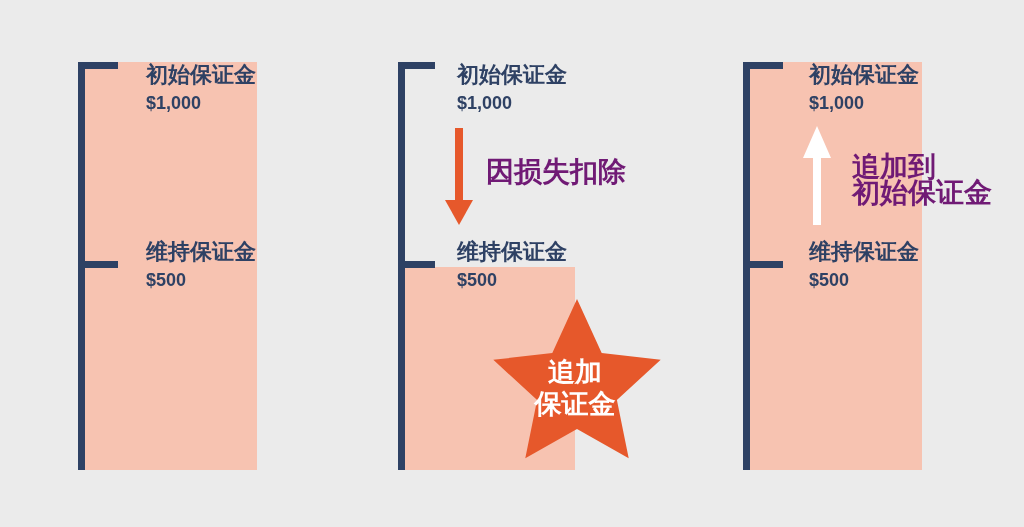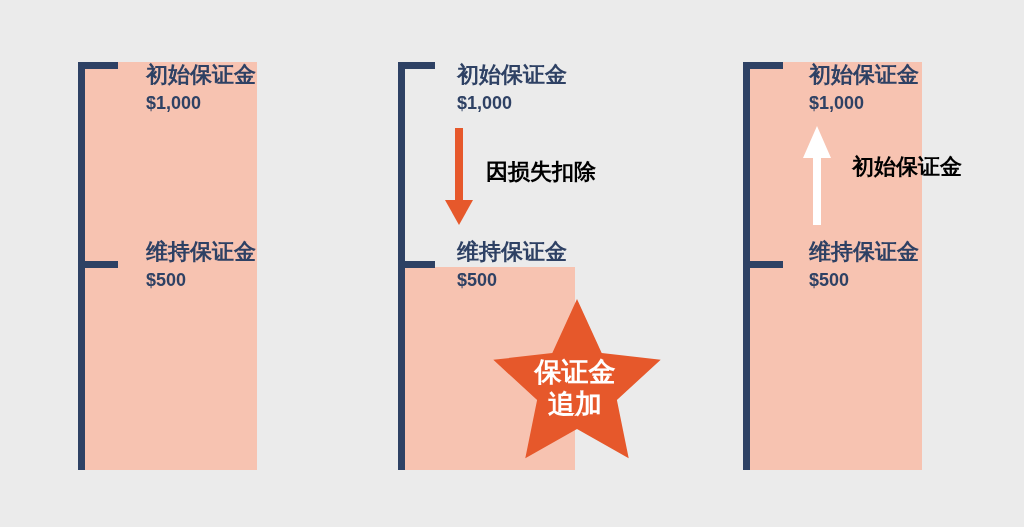--- a/index.html
+++ b/index.html
@@ -5,21 +5,21 @@
   html,body{margin:0;padding:0;background:#ebebeb;}
   #canvas{
     position:relative;width:1024px;height:501px;background:#ebebeb;
     overflow:hidden;font-family:"Liberation Sans","DejaVu Sans",sans-serif;
     font-weight:bold;
   }
   .rect{position:absolute;background:#f7c3b1;}
   .bar{position:absolute;background:#2e4164;}
   .label{position:absolute;color:#2e4164;font-size:22px;line-height:24px;white-space:nowrap;z-index:5;}
   .value{position:absolute;color:#2e4164;font-size:18px;line-height:28px;white-space:nowrap;z-index:5;}
-  .annot{position:absolute;color:#000000;font-size:22px;line-height:26px;white-space:nowrap;z-index:5;}
+  .annot{position:absolute;color:#701a75;font-size:28px;line-height:26px;white-space:nowrap;z-index:5;}
   .arrow{position:absolute;z-index:4;}
   .star{position:absolute;z-index:3;}
   .star-text{
     position:absolute;left:495px;top:356px;width:160px;text-align:center;
     color:#ffffff;font-size:27px;line-height:32px;z-index:6;white-space:nowrap;
   }
 </style>
 </head>
 <body>
 
@@ -49,36 +49,37 @@
   </svg>
   <div class="annot" style="left:486px;top:159px;">因损失扣除</div>
 
   <div class="label" style="left:457px;top:240px;">维持保证金</div>
   <div class="value" style="left:457px;top:266px;">$500</div>
 
   <svg class="star" style="left:477px;top:299px;" width="200" height="160" viewBox="0 0 200 160">
     <polygon fill="#e6582b" points="100,0 124.7,54 183.7,60.8 139.9,101 151.7,159.2 100,130 48.3,159.2 60.1,101 16.3,60.8 75.3,54"></polygon>
   </svg>
   <div class="star-text">
+    <div>追加</div>
     <div>保证金</div>
-    <div>追加</div>
   </div>
 
   <div class="rect" style="left:748px;top:62px;width:174px;height:408px;"></div>
   <div class="bar" style="left:743px;top:62px;width:7px;height:408px;"></div>
   <div class="bar" style="left:743px;top:62px;width:40px;height:7px;"></div>
   <div class="bar" style="left:743px;top:261px;width:40px;height:7px;"></div>
 
   <div class="label" style="left:809px;top:63px;">初始保证金</div>
   <div class="value" style="left:809px;top:89px;">$1,000</div>
 
   <svg class="arrow" style="left:802px;top:126px;" width="30" height="100" viewBox="0 0 30 100">
     <polygon points="15,0 1,32 29,32" fill="#ffffff"></polygon>
     <rect x="11" y="28" width="8" height="71" fill="#ffffff"></rect>
   </svg>
   <div class="annot" style="left:852px;top:154px;">
+    <div>追加到</div>
     <div>初始保证金</div>
   </div>
 
   <div class="label" style="left:809px;top:240px;">维持保证金</div>
   <div class="value" style="left:809px;top:266px;">$500</div>
 
 </div>
 
 </body></html>

